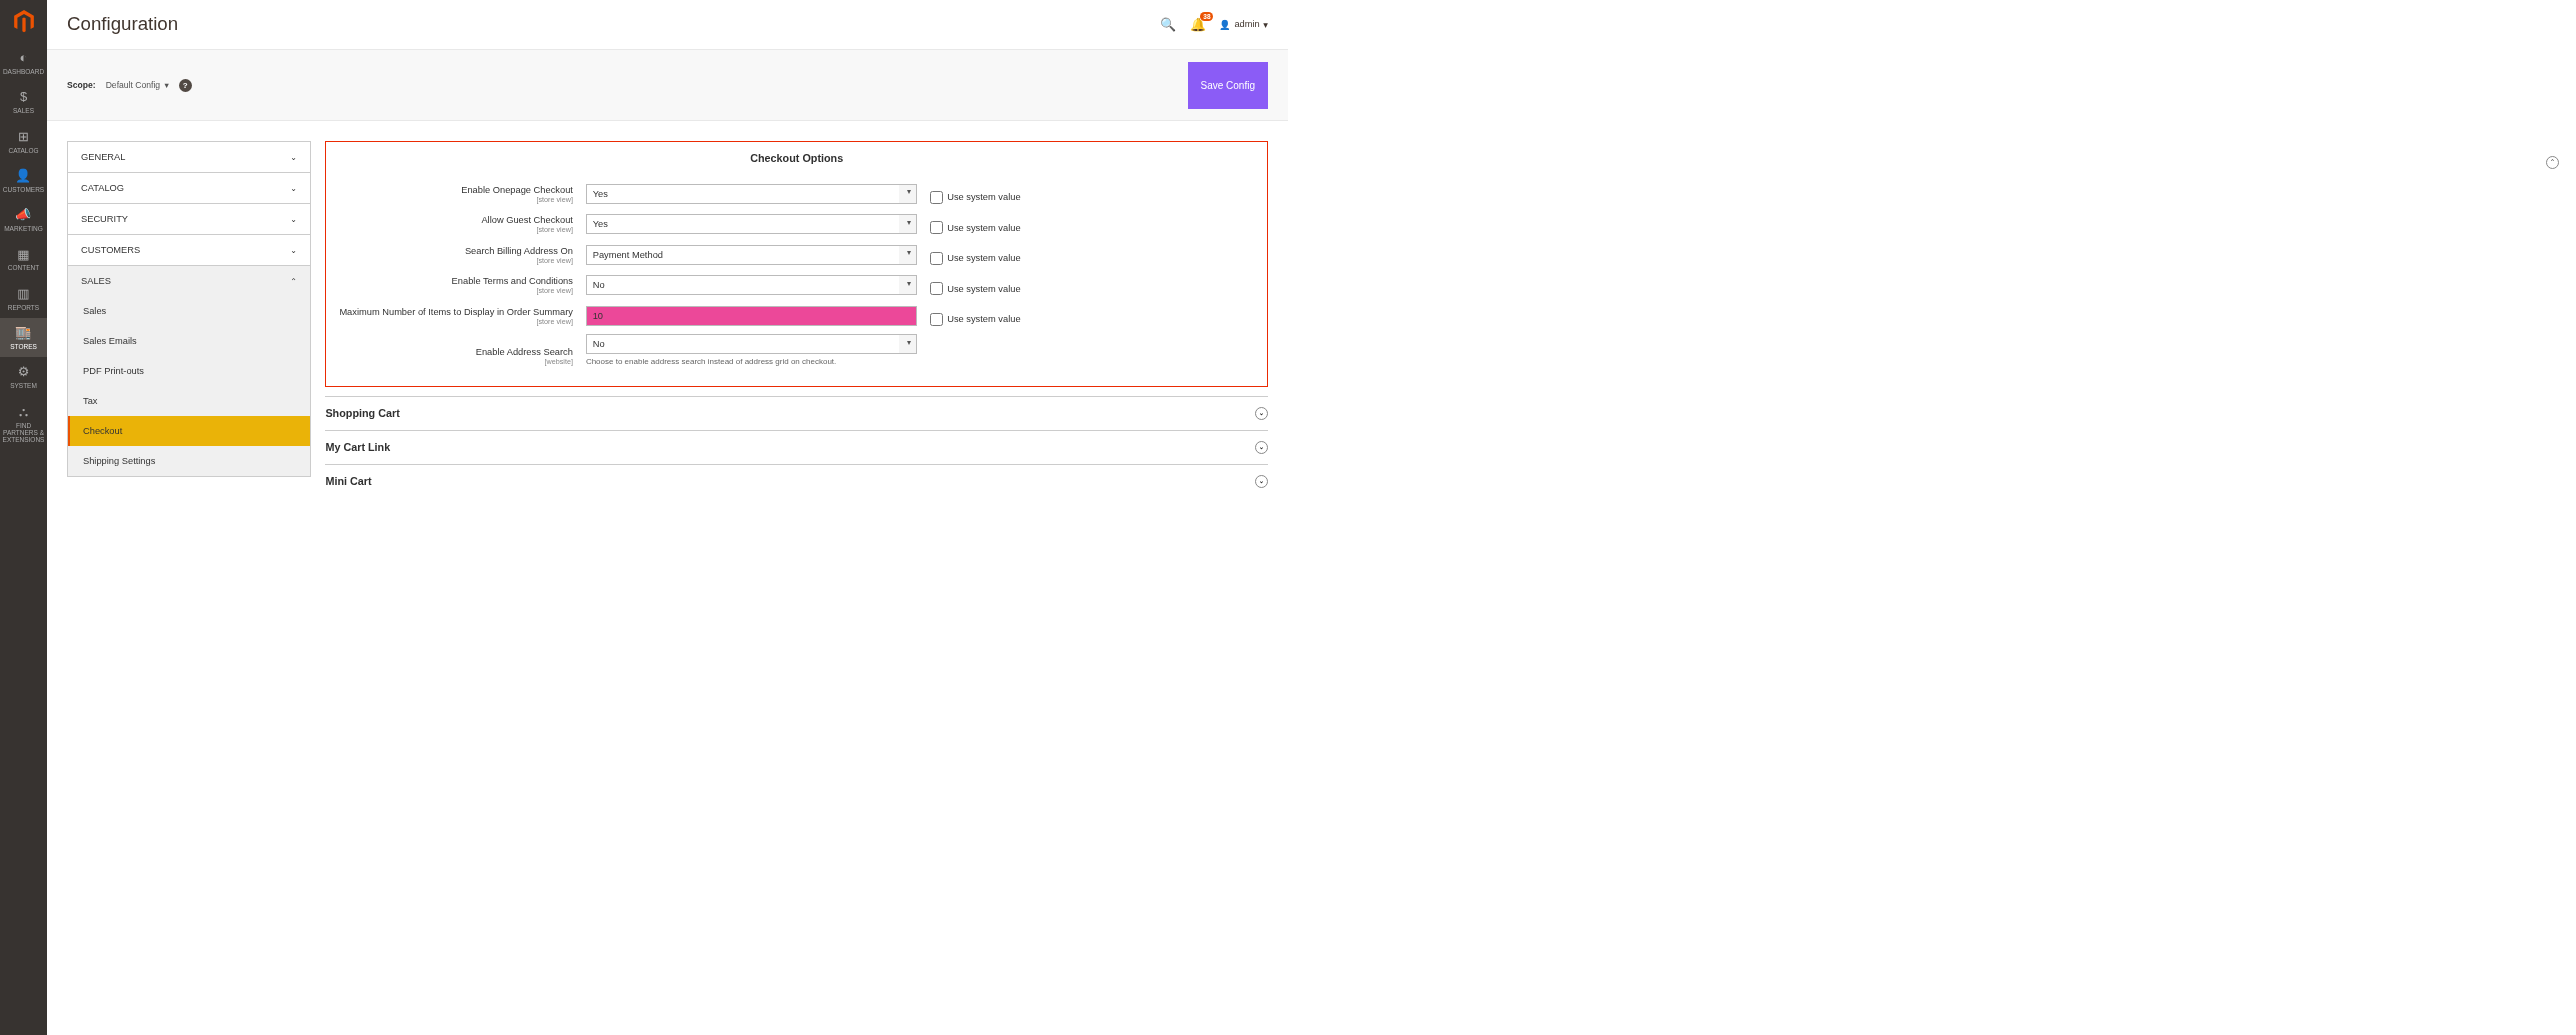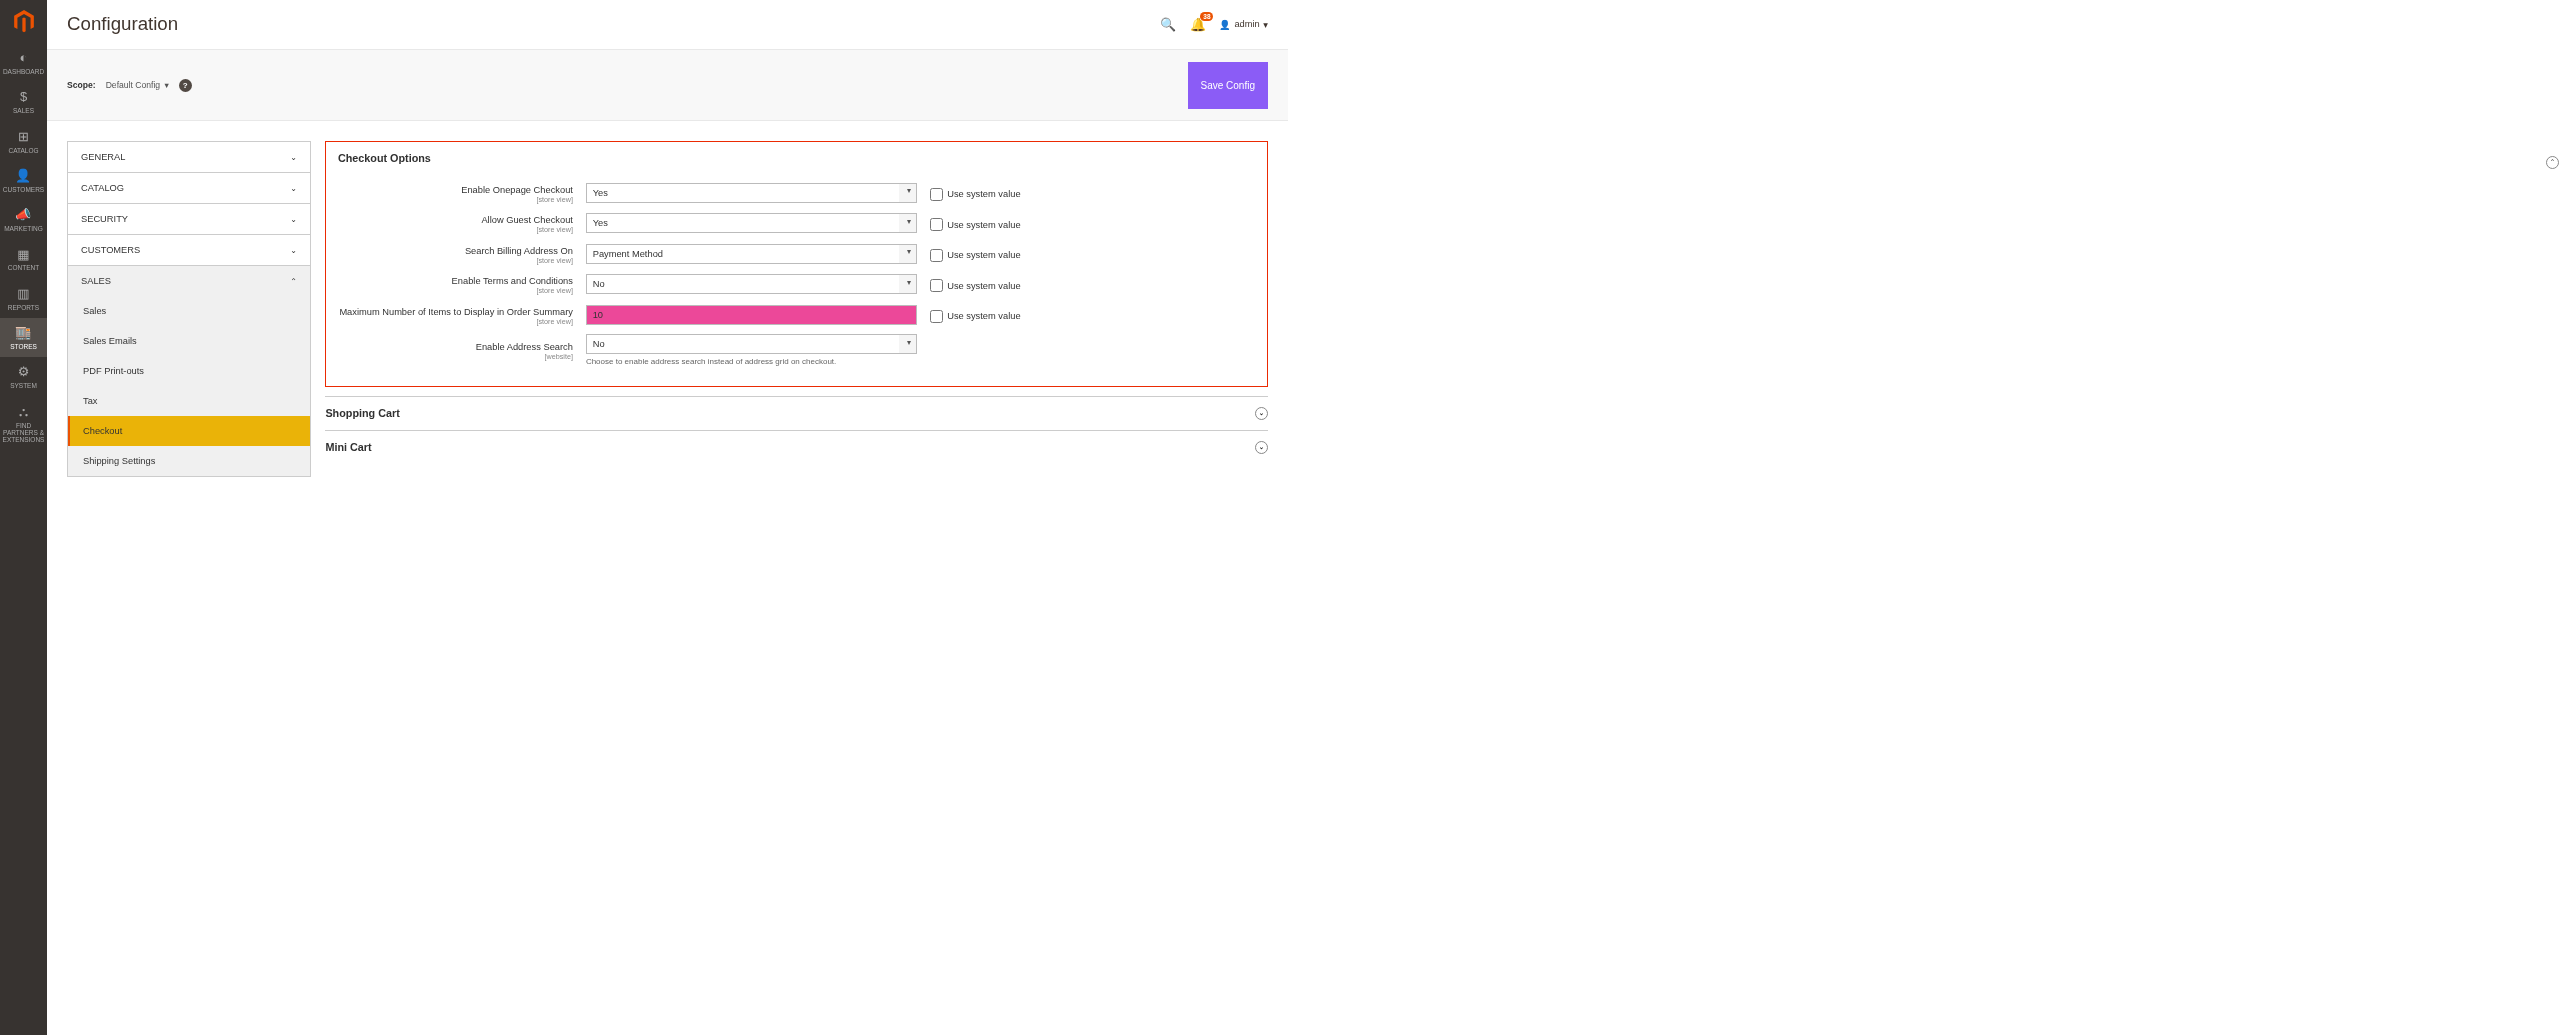--- a/index.html
+++ b/index.html
@@ -38,26 +38,26 @@
 .nav-header.expanded { background: #f0f0f0; }
 .nav-items { background: #f0f0f0; }
 .nav-link { padding: 10px 13px; font-size: 9.3px; color: #333; cursor: pointer; border-left: 2.2px solid transparent; }
 .nav-link.active { background: #eab308; border-left-color: #eb5202; font-weight: 500; }
 .chevron { font-size: 8px; }
 
 
 .settings { flex: 1; }
 .panel-header { padding: 10px 0; font-size: 10.8px; font-weight: 600; color: #303030; display: flex; justify-content: space-between; align-items: center; cursor: pointer; }
 .panel-border { border: 1.4px solid #eb2a02; padding: 5.8px 11.5px 11.5px; margin-bottom: 8.6px; }
-.panel-border .panel-header { padding-top: 4.3px; }
+.panel-border .panel-header { padding-top: 4.3px; justify-content: center; }
 .toggle-arrow { width: 13px; height: 13px; border: 0.7px solid #888; border-radius: 50%; display: inline-flex; align-items: center; justify-content: center; font-size: 6.5px; }
 .toggle-arrow.outside { position: absolute; right: 17px; margin-top: -18.7px; }
 
 .field-rows { margin-top: 7.2px; }
-.field-row { display: flex; align-items: center; margin-bottom: 8.6px; }
+.field-row { display: flex; align-items: flex-end; margin-bottom: 8.6px; }
 .field-label { width: 248px; text-align: right; padding-right: 13px; padding-top: 2.9px; font-size: 9.3px; color: #333; }
 .field-scope { font-size: 7.2px; color: #888; display: block; }
 .field-ctrl { width: 331px; }
 .field-ctrl select, .field-ctrl input[type=text] { width: 100%; padding: 3.6px 5.8px; border: 0.7px solid #bbb; background: #ec4899; font-size: 9.3px; color: #333; height: 20px; }
 .field-ctrl select { appearance: none; background: #fff linear-gradient(#f5f5f5,#f5f5f5) no-repeat right 0 top 0 / 17px 100%; }
 .select-wrap { position: relative; }
 .select-wrap::after { content: "▾"; position: absolute; right: 5.8px; top: 3.6px; font-size: 8px; color: #555; pointer-events: none; }
 .field-use { margin-left: 13px; display: flex; align-items: center; gap: 4.3px; font-size: 9.3px; padding-top: 2.9px; }
 .field-note { font-size: 8px; color: #666; margin-top: 2.9px; }
 
@@ -255,20 +255,26 @@
       </div>
 
       <div class="collapsed-section">
         <div class="panel-header">
                 <span>Shopping Cart</span>
                 <span class="toggle-arrow">⌄</span>
               </div>
       </div>
       <div class="collapsed-section">
         <div class="panel-header">
+                <span>My Cart Link</span>
+                <span class="toggle-arrow">⌄</span>
+              </div>
+      </div>
+      <div class="collapsed-section">
+        <div class="panel-header">
                 <span>Mini Cart</span>
                 <span class="toggle-arrow">⌄</span>
               </div>
       </div>
 
     </div>
   </div>
 </div>
 
 </div>

